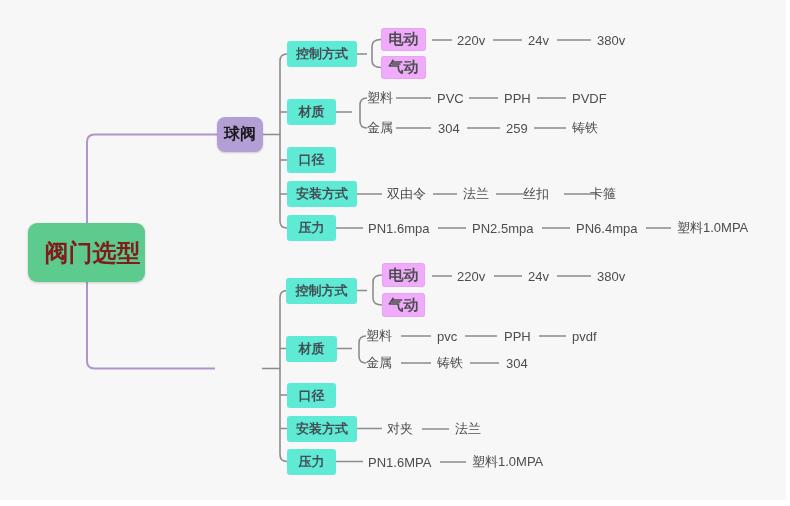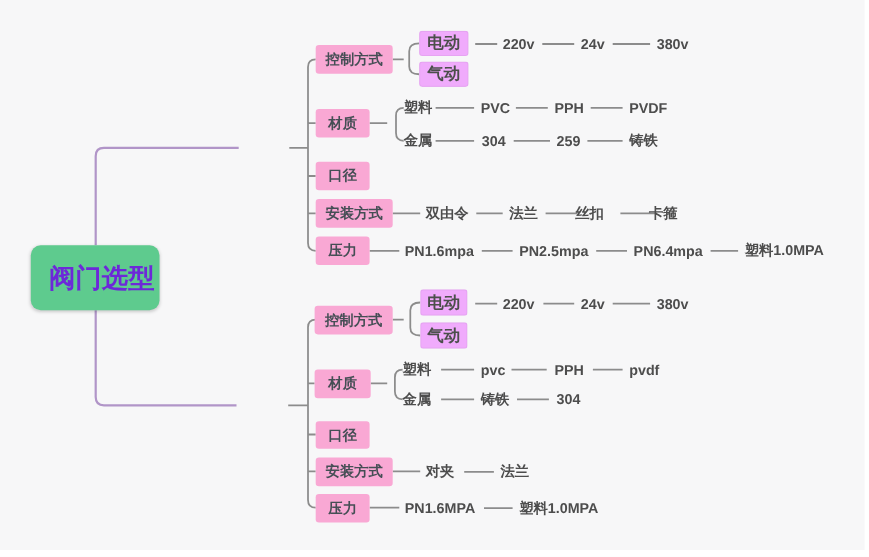--- a/index.html
+++ b/index.html
@@ -2,29 +2,29 @@
 <html><head>
 <meta charset="utf-8">
 <style>
   html,body{margin:0;padding:0;background:#ffffff;}
   #stage{position:relative;width:790px;height:506px;background:#ffffff;overflow:hidden;
          font-family:"Liberation Sans","DejaVu Sans",sans-serif;}
   #canvas{position:absolute;left:0;top:0;width:786px;height:500px;background:#f7f7f8;}
   #wires{position:absolute;left:0;top:0;pointer-events:none;}
   .box{position:absolute;display:flex;align-items:center;justify-content:center;
        font-weight:bold;white-space:nowrap;box-sizing:border-box;}
-  .root{background:#5ecb8e;color:#6d28d9;font-size:24px;border-radius:9px;
+  .root{background:#5ecb8e;color:#7f1d1d;font-size:24px;border-radius:9px;
         box-shadow:0 1px 3px rgba(0,0,0,.18);padding-left:12px;}
   .branch{background:#b49ed6;color:#1a1a1a;font-size:16px;border-radius:8px;
           box-shadow:0 1px 2px rgba(0,0,0,.18);}
-  .cat{background:#f9a8d4;color:#454e55;font-size:13px;border-radius:3px;}
+  .cat{background:#5eead4;color:#454e55;font-size:13px;border-radius:3px;}
   .leaf{background:#f0abfc;color:#4b4f4b;font-size:15px;border-radius:3px;
         border:1px solid rgba(0,0,0,.04);}
   .txt{position:absolute;transform:translateY(-50%);color:#4d4d4d;
-       font-size:13px;font-weight:bold;white-space:nowrap;}
+       font-size:13px;font-weight:normal;white-space:nowrap;}
 </style>
 </head>
 <body>
 
 <div id="stage">
   <div id="canvas"></div>
 
   <svg id="wires" width="790" height="506" viewBox="0 0 790 506">
     <path fill="none" stroke="#b195c8" stroke-width="2" d="M87,223 V142 Q87,134.5 94.5,134.5 H217 M87,282 V361 Q87,368.5 94.5,368.5 H215"></path>
     <path fill="none" stroke="#8c8c8c" stroke-width="1.6" d="M263,134.5 H280 M287,54 Q280,54 280,61 V221 Q280,228 287,228 M280,112 H287 M280,160 H287 M280,194 H287
@@ -42,20 +42,21 @@
              M357,428.5 H382 M336,461.5 H363
              M432,276 H452 M494,276 H522 M557,276 H591
              M401,336 H431 M465,336 H497 M539,336 H566
              M401,363 H431 M470,363 H499
              M422,429 H449
              M440,462 H466"></path>
   </svg>
 
   <div class="box root" style="left:28px;top:223px;width:117px;height:59px">阀门选型</div>
 
+  <div class="box branch" style="left:217px;top:117px;width:46px;height:35px">球阀</div>
 
   <div class="box cat" style="left:287px;top:41px;width:70px;height:26px">控制方式</div>
   <div class="box cat" style="left:287px;top:99px;width:49px;height:26px">材质</div>
   <div class="box cat" style="left:287px;top:147px;width:49px;height:26px">口径</div>
   <div class="box cat" style="left:287px;top:181px;width:70px;height:26px">安装方式</div>
   <div class="box cat" style="left:287px;top:215px;width:49px;height:26px">压力</div>
 
   <div class="box leaf" style="left:381px;top:28px;width:45px;height:23px">电动</div>
   <div class="box leaf" style="left:381px;top:56px;width:45px;height:23px">气动</div>
 

